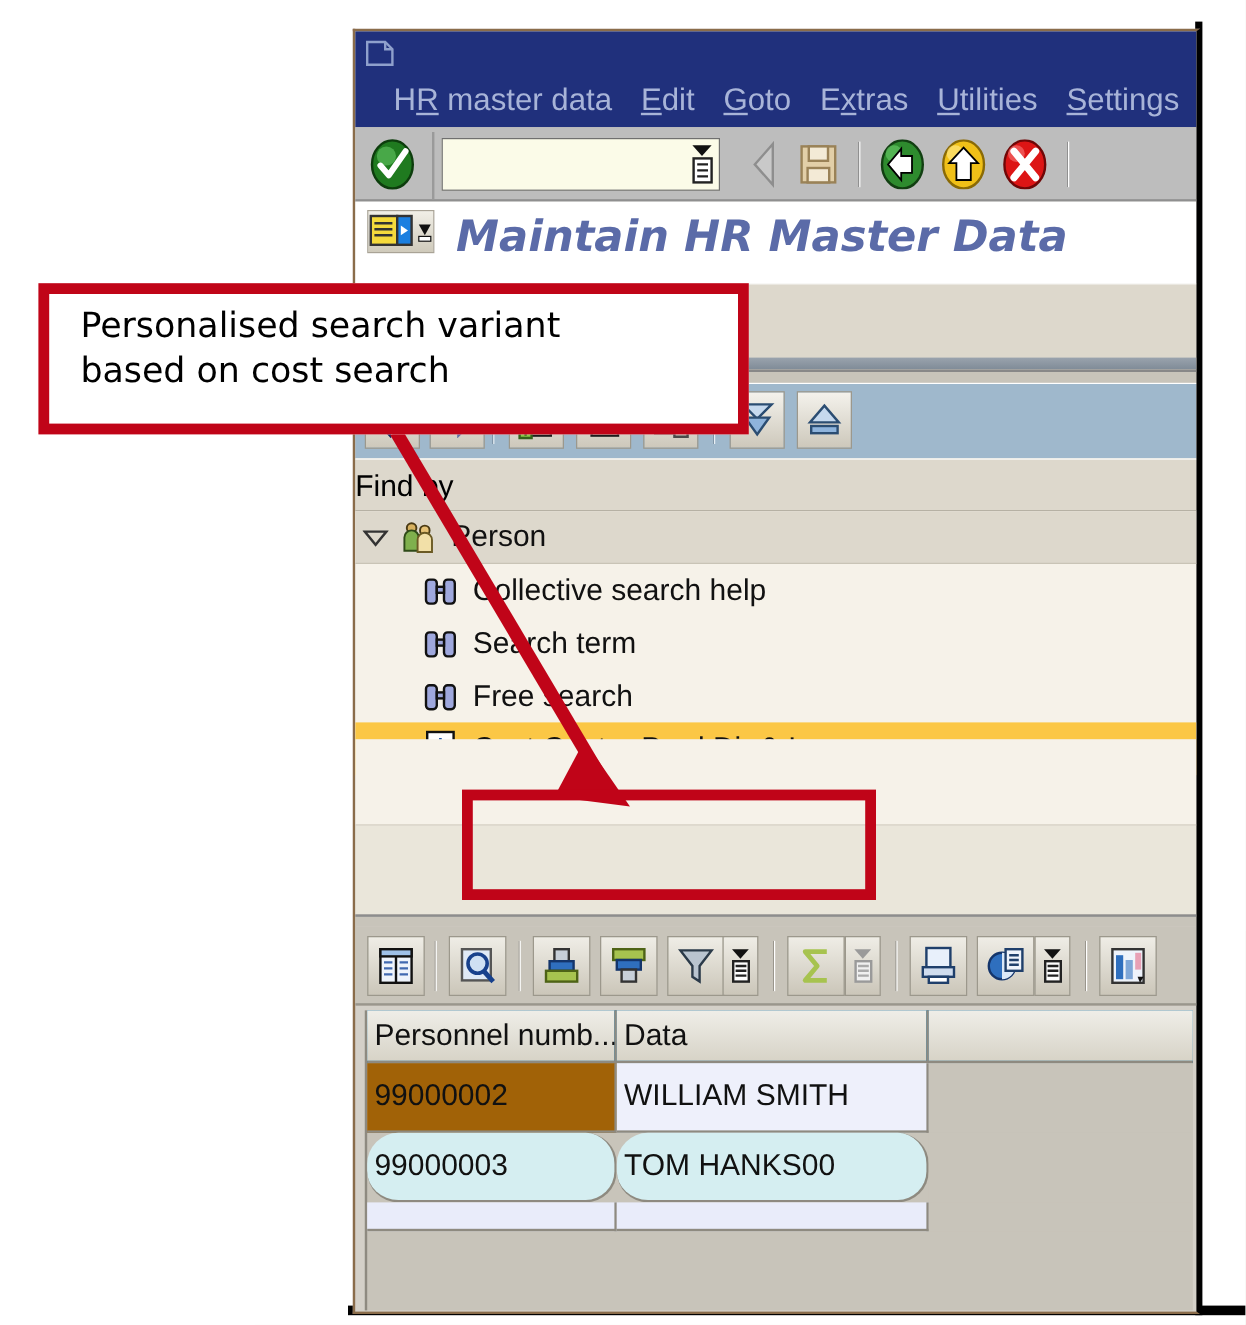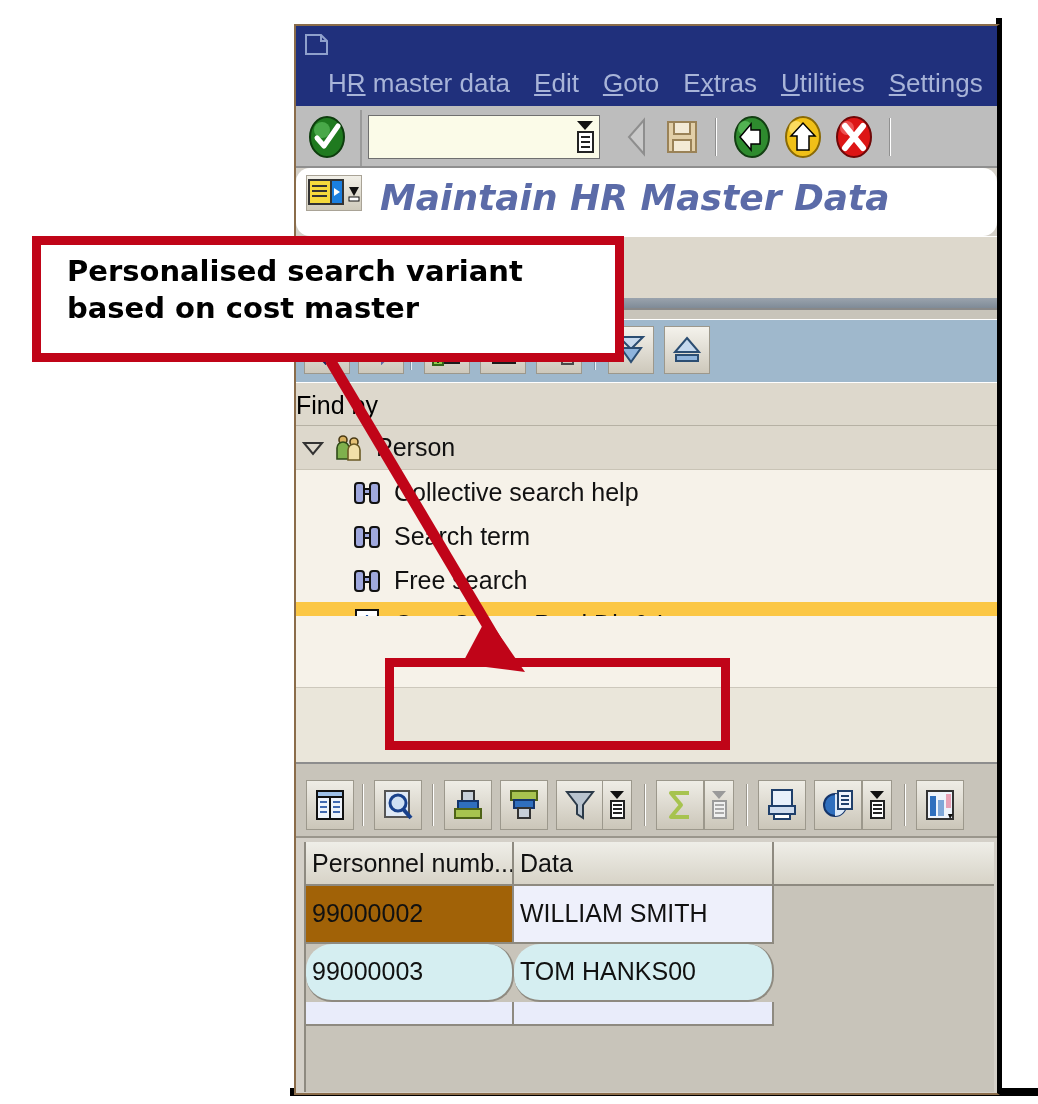--- a/index.html
+++ b/index.html
@@ -67,21 +67,20 @@
   .cmd-icons{
     position:absolute; left:324px; top:8px; height:46px;
     display:flex; align-items:center; gap:9px;
   }
   .tb-sep{ width:2px; height:38px; background:#ffffff; border-left:1px solid #909090; margin:0 5px; }
 
   
   .titlestrip{
     position:absolute; left:0; top:142px; width:100%; height:68px;
     background:#ffffff;
-    border-radius:14px;
   }
   .title-btn{
     position:absolute; left:10px; top:7px; width:56px; height:36px;
     background:linear-gradient(#f1efe7,#cfcabb);
     border:1px solid #a9a396;
     display:flex; align-items:center;
   }
   .page-title{
     position:absolute; left:84px; top:2px;
     font-family:"DejaVu Sans", sans-serif;
@@ -214,21 +213,21 @@
   
   #anno{ position:absolute; left:0; top:0; width:1038px; height:1104px; pointer-events:none; }
 
   .callout{
     position:absolute; left:32px; top:236px; width:592px; height:126px;
     background:#ffffff; border:9px solid #c00418;
   }
   .callout-text{
     position:absolute; left:26px; top:8px; width:540px;
     font-family:"DejaVu Sans", sans-serif;
-    font-weight:bold; font-size:29px; line-height:37px; color:#000;
+    font-weight:normal; font-size:29px; line-height:37px; color:#000;
   }
   .hi-box{
     position:absolute; left:385px; top:658px; width:345px; height:92px;
     border:9px solid #c00418; background:transparent;
   }
 </style>
 </head>
 <body>
 
 <div id="root">
@@ -624,19 +623,19 @@
 
     <g>
       <path d="M330 360 L505 655" stroke="#c00418" stroke-width="11" fill="none"></path>
       <path d="M487 617 L525 672 L462 664 Z" fill="#c00418"></path>
     </g>
   </svg>
 
   <div class="callout">
     <div class="callout-text">
       <div>Personalised search variant</div>
-      <div>based on cost master</div>
+      <div>based on cost search</div>
     </div>
   </div>
 
   <div class="hi-box"></div>
 
 </div>
 
 </body></html>

